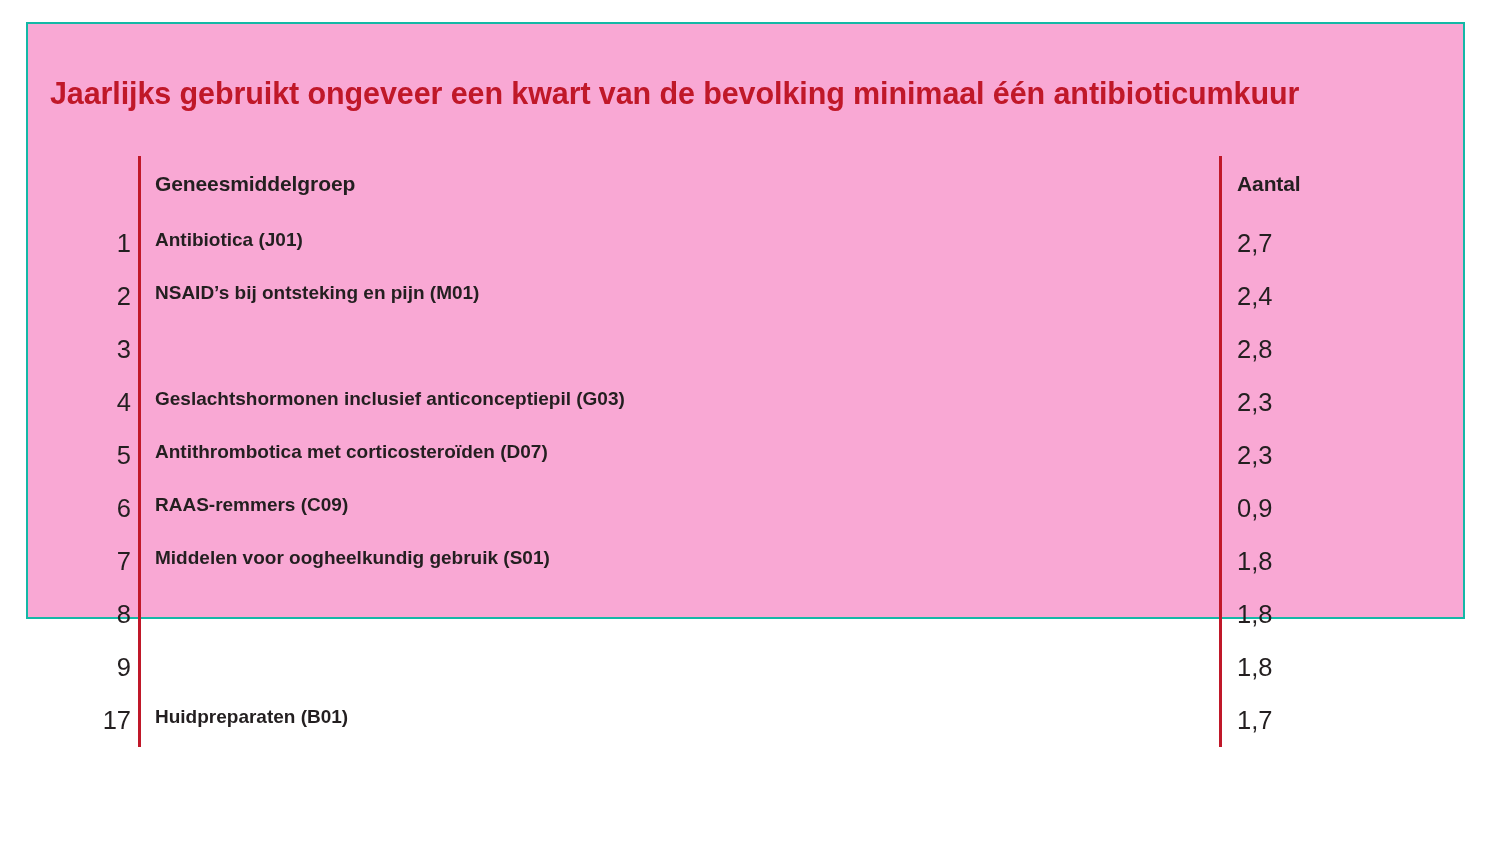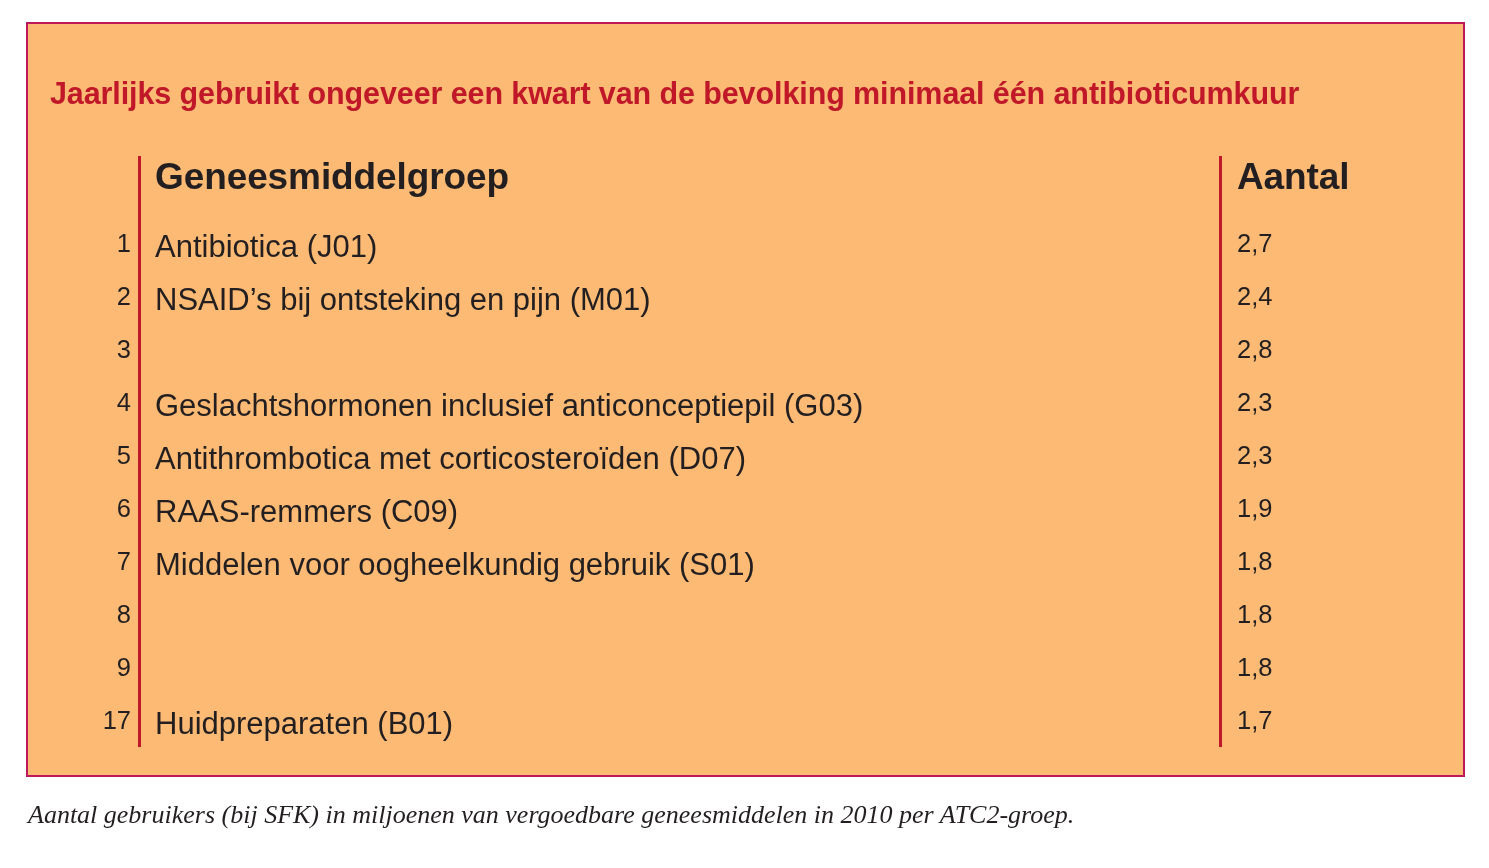--- a/index.html
+++ b/index.html
@@ -23,24 +23,24 @@
     width: 1489px;
     height: 868px;
   }
 
   
   .panel {
     position: absolute;
     left: 26px;
     top: 22px;
     width: 1439px;
-    height: 755px;
+    height: 597px;
     box-sizing: border-box;
-    border: 2px solid #be185d;
-    background: #fdba74;
+    border: 2px solid #14b8a6;
+    background: #f9a8d4;
   }
 
   
   .panel-title {
     position: absolute;
     left: 22px;
     top: 52px;
     width: 1380px;
     font-size: 30.5px;
     font-weight: bold;
@@ -82,42 +82,43 @@
     width: 103px;
     text-align: right;
     font-size: 25.5px;
     font-weight: normal;
     color: #231f20;
   }
   .cell-name {
     position: absolute;
     left: 127px;
     width: 1050px;
-    font-size: 31px;
-    font-weight: normal;
+    font-size: 19px;
+    font-weight: bold;
     color: #231f20;
     white-space: nowrap;
   }
   .cell-value {
     position: absolute;
     left: 1209px;
     width: 200px;
     font-size: 25.5px;
     font-weight: normal;
     color: #231f20;
     white-space: nowrap;
   }
 
   
   .row-header { height: 60px; }
   .row-header .cell-name,
   .row-header .cell-value {
-    font-size: 37px;
+    font-size: 21px;
     font-weight: bold;
     letter-spacing: -0.1px;
+    margin-top: 16px;
   }
 
   
   .caption {
     position: absolute;
     left: 28px;
     top: 800px;
     width: 1420px;
     font-family: "Liberation Serif", serif;
     font-style: italic;
@@ -171,21 +172,21 @@
 
       <div class="row" style="top:285px;">
         <div class="cell-rank">5</div>
         <div class="cell-name">Antithrombotica met corticosteroïden (D07)</div>
         <div class="cell-value">2,3</div>
       </div>
 
       <div class="row" style="top:338px;">
         <div class="cell-rank">6</div>
         <div class="cell-name">RAAS-remmers (C09)</div>
-        <div class="cell-value">1,9</div>
+        <div class="cell-value">0,9</div>
       </div>
 
       <div class="row" style="top:391px;">
         <div class="cell-rank">7</div>
         <div class="cell-name">Middelen voor oogheelkundig gebruik (S01)</div>
         <div class="cell-value">1,8</div>
       </div>
 
       <div class="row" style="top:444px;">
         <div class="cell-rank">8</div>
@@ -199,15 +200,14 @@
 
       <div class="row" style="top:550px;">
         <div class="cell-rank">17</div>
         <div class="cell-name">Huidpreparaten (B01)</div>
         <div class="cell-value">1,7</div>
       </div>
 
     </div>
   </div>
 
-  <div class="caption">Aantal gebruikers (bij SFK) in miljoenen van vergoedbare geneesmiddelen in 2010 per ATC2-groep.</div>
 
 </div>
 
 </body></html>

